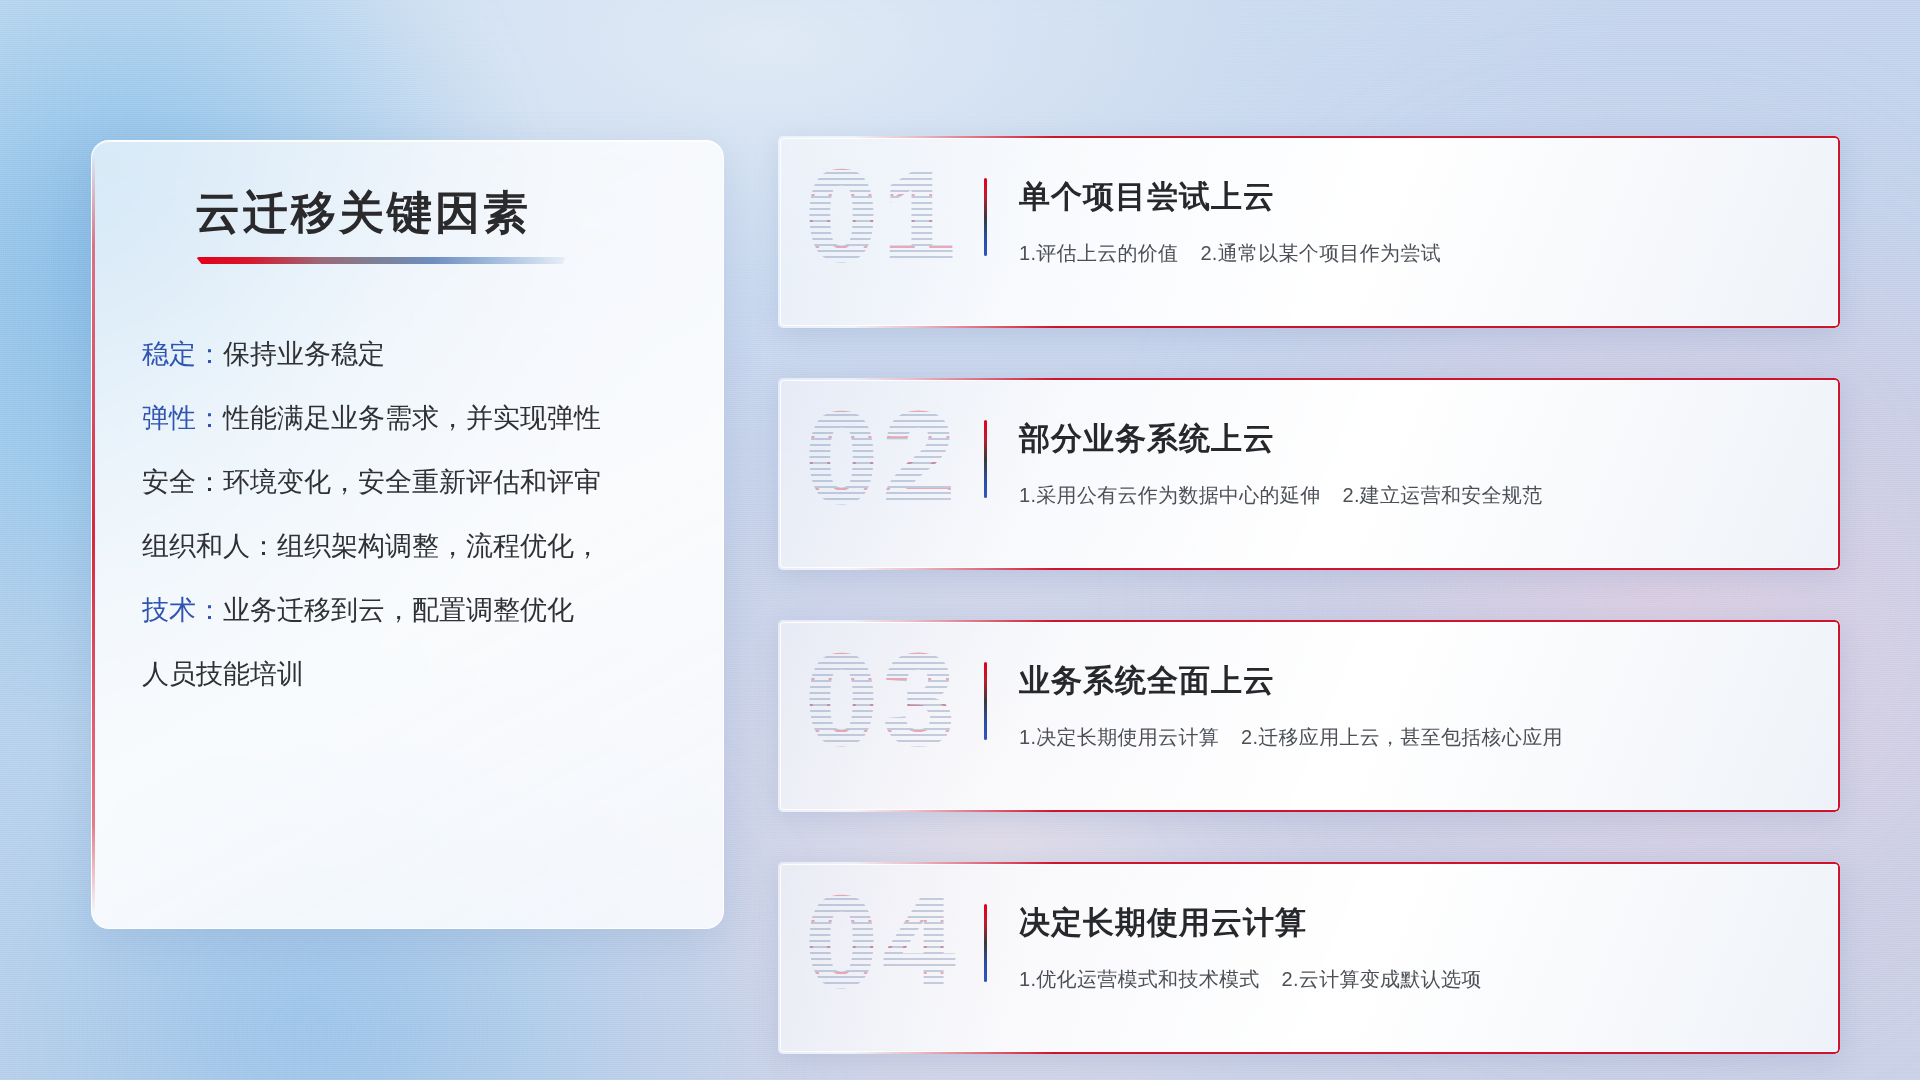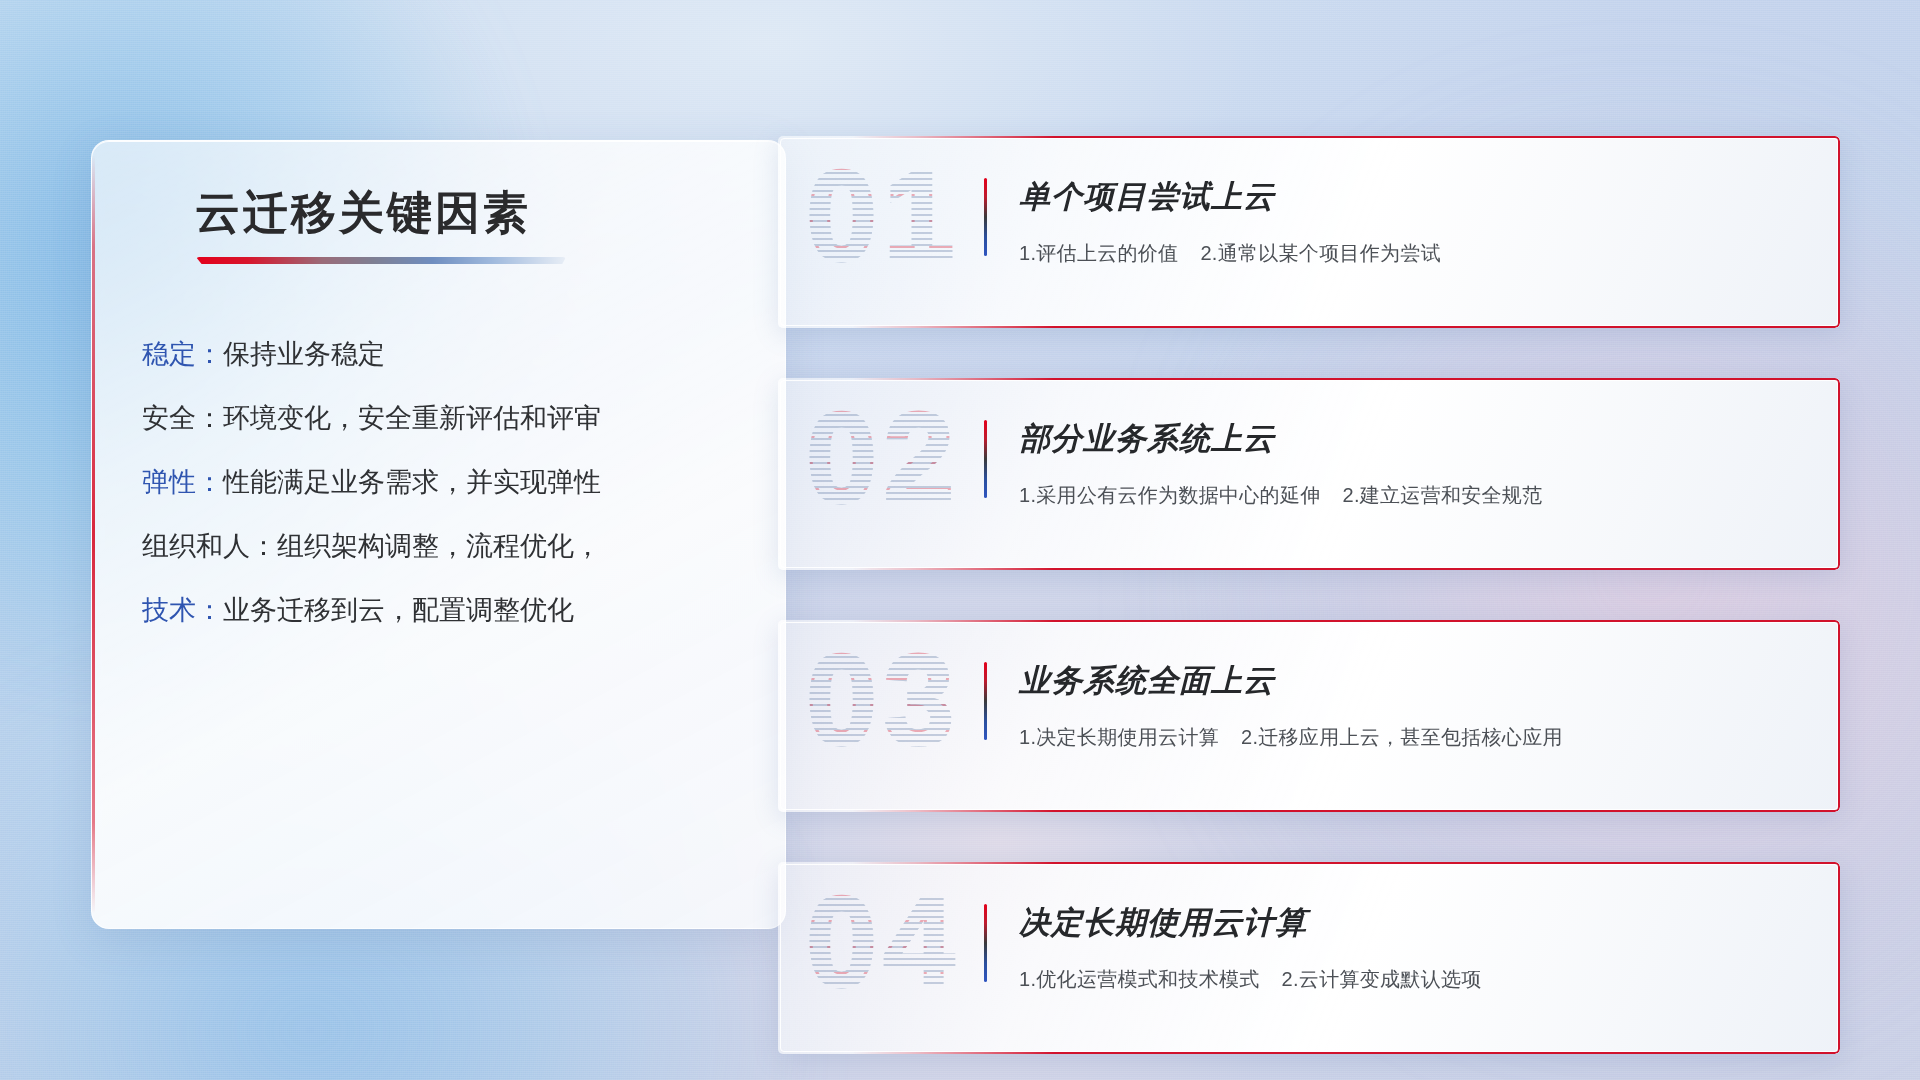--- a/index.html
+++ b/index.html
@@ -37,21 +37,21 @@
   }
   #bg-noise{
     position:absolute; inset:0; opacity:.22; mix-blend-mode:overlay;
     background-image:
       repeating-linear-gradient(0deg, rgba(255,255,255,.45) 0 1px, rgba(0,0,0,0) 1px 2px),
       repeating-linear-gradient(90deg, rgba(255,255,255,.25) 0 1px, rgba(0,0,0,0) 1px 2px);
   }
 
   
   #left-panel{
-    position:absolute; left:91px; top:140px; width:695px; height:789px;
+    position:absolute; left:91px; top:140px; width:633px; height:789px;
     border-radius:18px;
     background:linear-gradient(152deg, rgba(255,255,255,.62) 0%, rgba(255,255,255,.80) 30%, rgba(255,255,255,.90) 58%, rgba(251,252,254,.86) 100%);
     border:1px solid rgba(255,255,255,.85);
     box-shadow:0 10px 40px rgba(90,120,170,.16), inset 0 1px 0 rgba(255,255,255,.9);
     backdrop-filter:blur(6px);
     overflow:hidden;
   }
   #left-panel-edge{
     position:absolute; left:0; top:14px; bottom:14px; width:2.5px;
     background:linear-gradient(180deg, rgba(214,16,40,0) 0%, rgba(214,16,40,.55) 12%, rgba(214,16,40,.9) 50%, rgba(214,16,40,.55) 88%, rgba(214,16,40,0) 100%);
@@ -126,21 +126,20 @@
 
   .card-bar{
     position:absolute; left:206px; top:42px; width:3px; height:78px;
     background:linear-gradient(180deg,#e3001b 0%,#c01a2e 24%,#3a3a3a 50%,#2a4f9e 76%,#2f55c0 100%);
     border-radius:2px;
   }
   .card-title{
     position:absolute; left:241px; top:40px;
     font-size:31px; font-weight:700; color:#26282b; letter-spacing:1px;
     white-space:nowrap;
-    font-style:italic;
   }
   .card-sub{
     position:absolute; left:241px; top:92px;
     font-size:20px; color:#4c5056; letter-spacing:.3px; white-space:nowrap;margin-top:12px;
   }
   .card-sub .gap{ display:inline-block; width:22px; }
 </style>
 </head>
 <body>
 
@@ -156,35 +155,38 @@
   <h1 id="panel-title">云迁移关键因素</h1>
   <div id="panel-rule"></div>
 
   <div id="factor-list">
 
     <div class="factor-row">
       <span class="factor-key">稳定：</span><span class="factor-val">保持业务稳定</span>
     </div>
 
     <div class="factor-row">
+      <span class="factor-key">弹性：</span><span class="factor-val">性能满足业务需求，并实现弹性</span>
+    </div>
+
+    <div class="factor-row">
       <span class="factor-key plain">安全：</span><span class="factor-val">环境变化，安全重新评估和评审</span>
     </div>
 
     <div class="factor-row">
-      <span class="factor-key">弹性：</span><span class="factor-val">性能满足业务需求，并实现弹性</span>
-    </div>
-
-    <div class="factor-row">
       <span class="factor-key plain">组织和人：</span><span class="factor-val">组织架构调整，流程优化，</span>
     </div>
 
     <div class="factor-row">
       <span class="factor-key">技术：</span><span class="factor-val">业务迁移到云，配置调整优化</span>
     </div>
 
+    <div class="factor-row wrapline">
+      <span class="factor-val">人员技能培训</span>
+    </div>
 
   </div>
 </section>
 
 <section id="cards">
 
   <article class="card">
     <div class="card-num">01</div>
     <div class="card-num-red">01</div>
     <div class="card-bar"></div>

